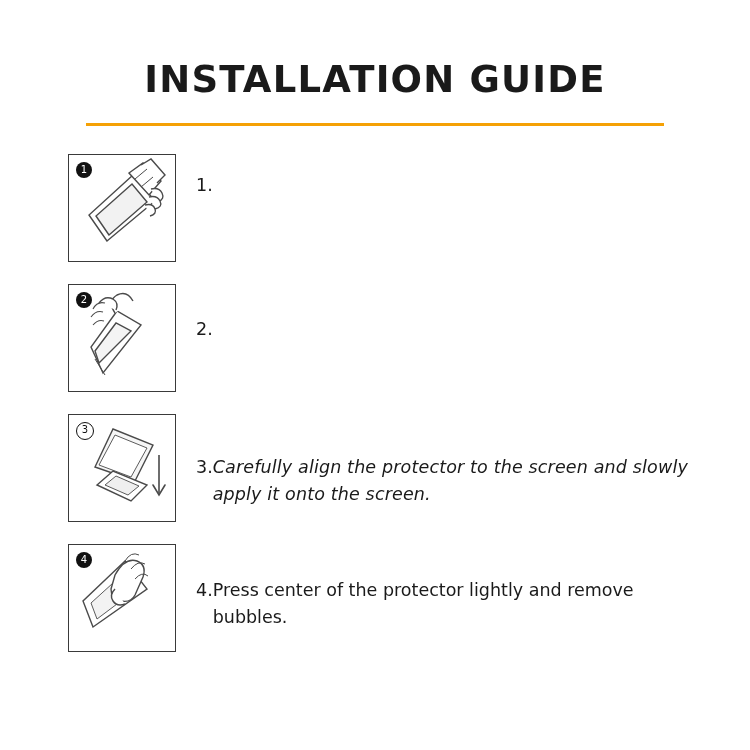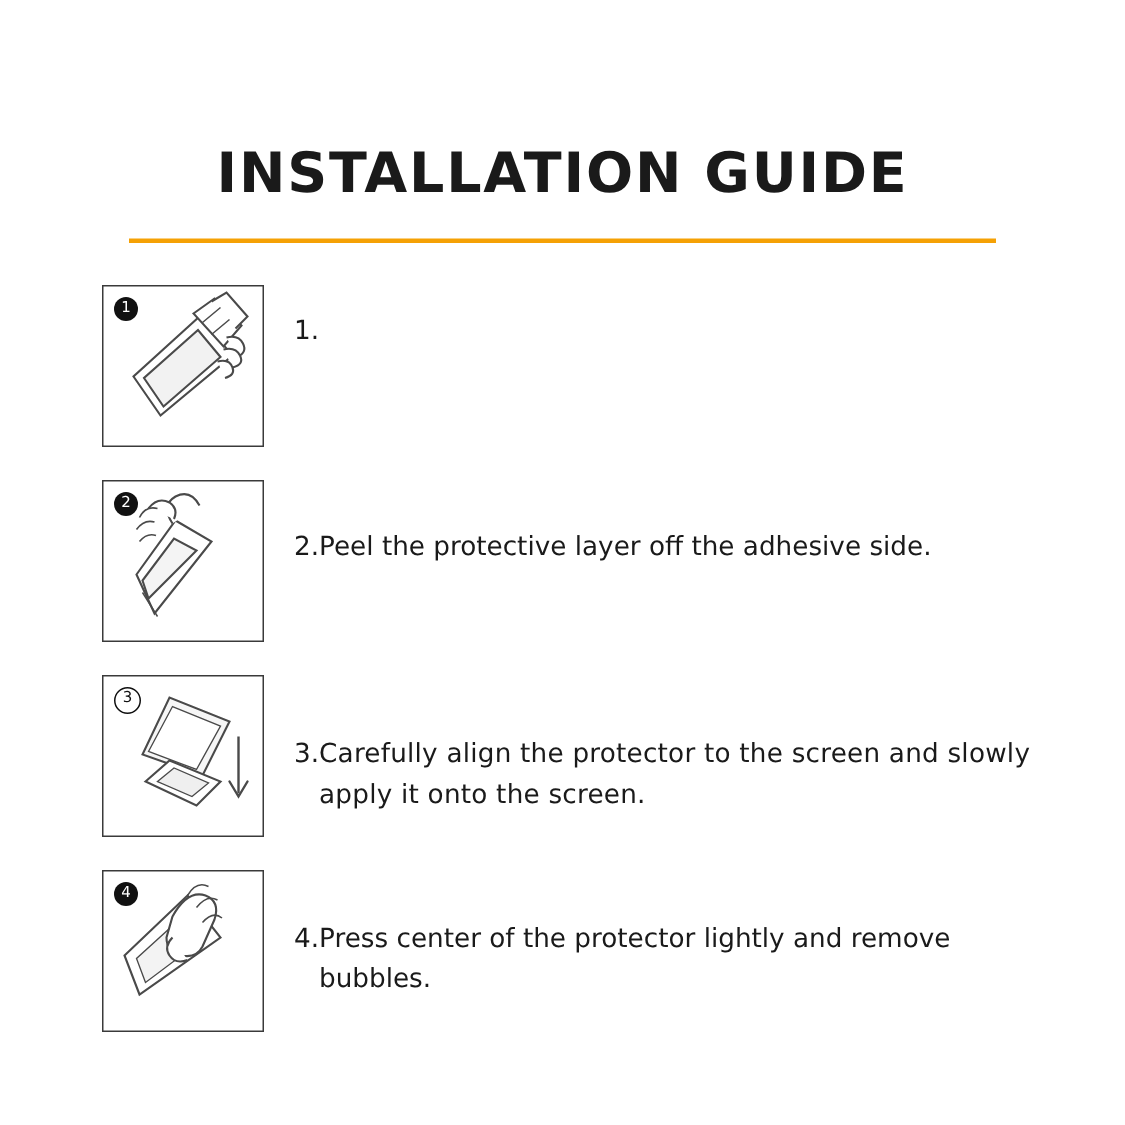--- a/index.html
+++ b/index.html
@@ -21,21 +21,20 @@
     box-sizing: border-box;
   }
   .title {
     text-align: center;
     font-size: 37px;
     font-weight: bold;
     letter-spacing: 1.2px;
     color: #1a1a1a;
     padding-top: 58px;
     font-family: "DejaVu Sans", sans-serif;
-    margin-top: 36px;
   }
   .title-rule {
     width: 578px;
     height: 3px;
     background: #F5A105;
     margin: 22px auto 0 auto;
   }
   .steps {
     margin-top: 28px;
     padding: 0 60px 0 68px;
@@ -91,21 +90,21 @@
   .num {
     flex: 0 0 auto;
   }
   .body-txt {
     flex: 1 1 auto;
   }
   .step-1 .text { padding-top: 18px; }
   .step-2 .text { padding-top: 32px; }
   .step-3 .text { padding-top: 40px; }
   .step-4 .text { padding-top: 33px; }
-  .step-3 .body-txt { letter-spacing: 0.15px; }
+  .step-3 .body-txt { letter-spacing: 0.15px; font-style: italic; }
 </style>
 </head>
 <body>
 
 <div class="page">
 
   <div class="title">INSTALLATION GUIDE</div>
   <div class="title-rule"></div>
 
   <div class="steps">
@@ -150,21 +149,20 @@
             <path d="M22 32 q5 -7 12 -5" stroke-width="1.1"></path>
             <path d="M24 40 q5 -6 11 -4" stroke-width="1.1"></path>
 
             <path d="M36 90 L26 74" stroke-width="1"></path>
           </g>
         </svg>
         <span class="badge">2</span>
       </div>
       <div class="text">
         <span class="num">2.</span>
-        <span class="body-txt">Peel the protective layer off the adhesive side.</span>
       </div>
     </div>
 
     <div class="step step-3">
       <div class="thumb">
         <svg width="106" height="106" viewBox="0 0 106 106">
           <g fill="none" stroke="#4a4a4a" stroke-width="1.4">
 
             <path d="M26 52 L44 14 L84 30 L66 66 Z" fill="#f6f6f6"></path>
             <path d="M30 50 L46 20 L78 33 L62 62 Z" fill="#ffffff" stroke-width="0.9"></path>

